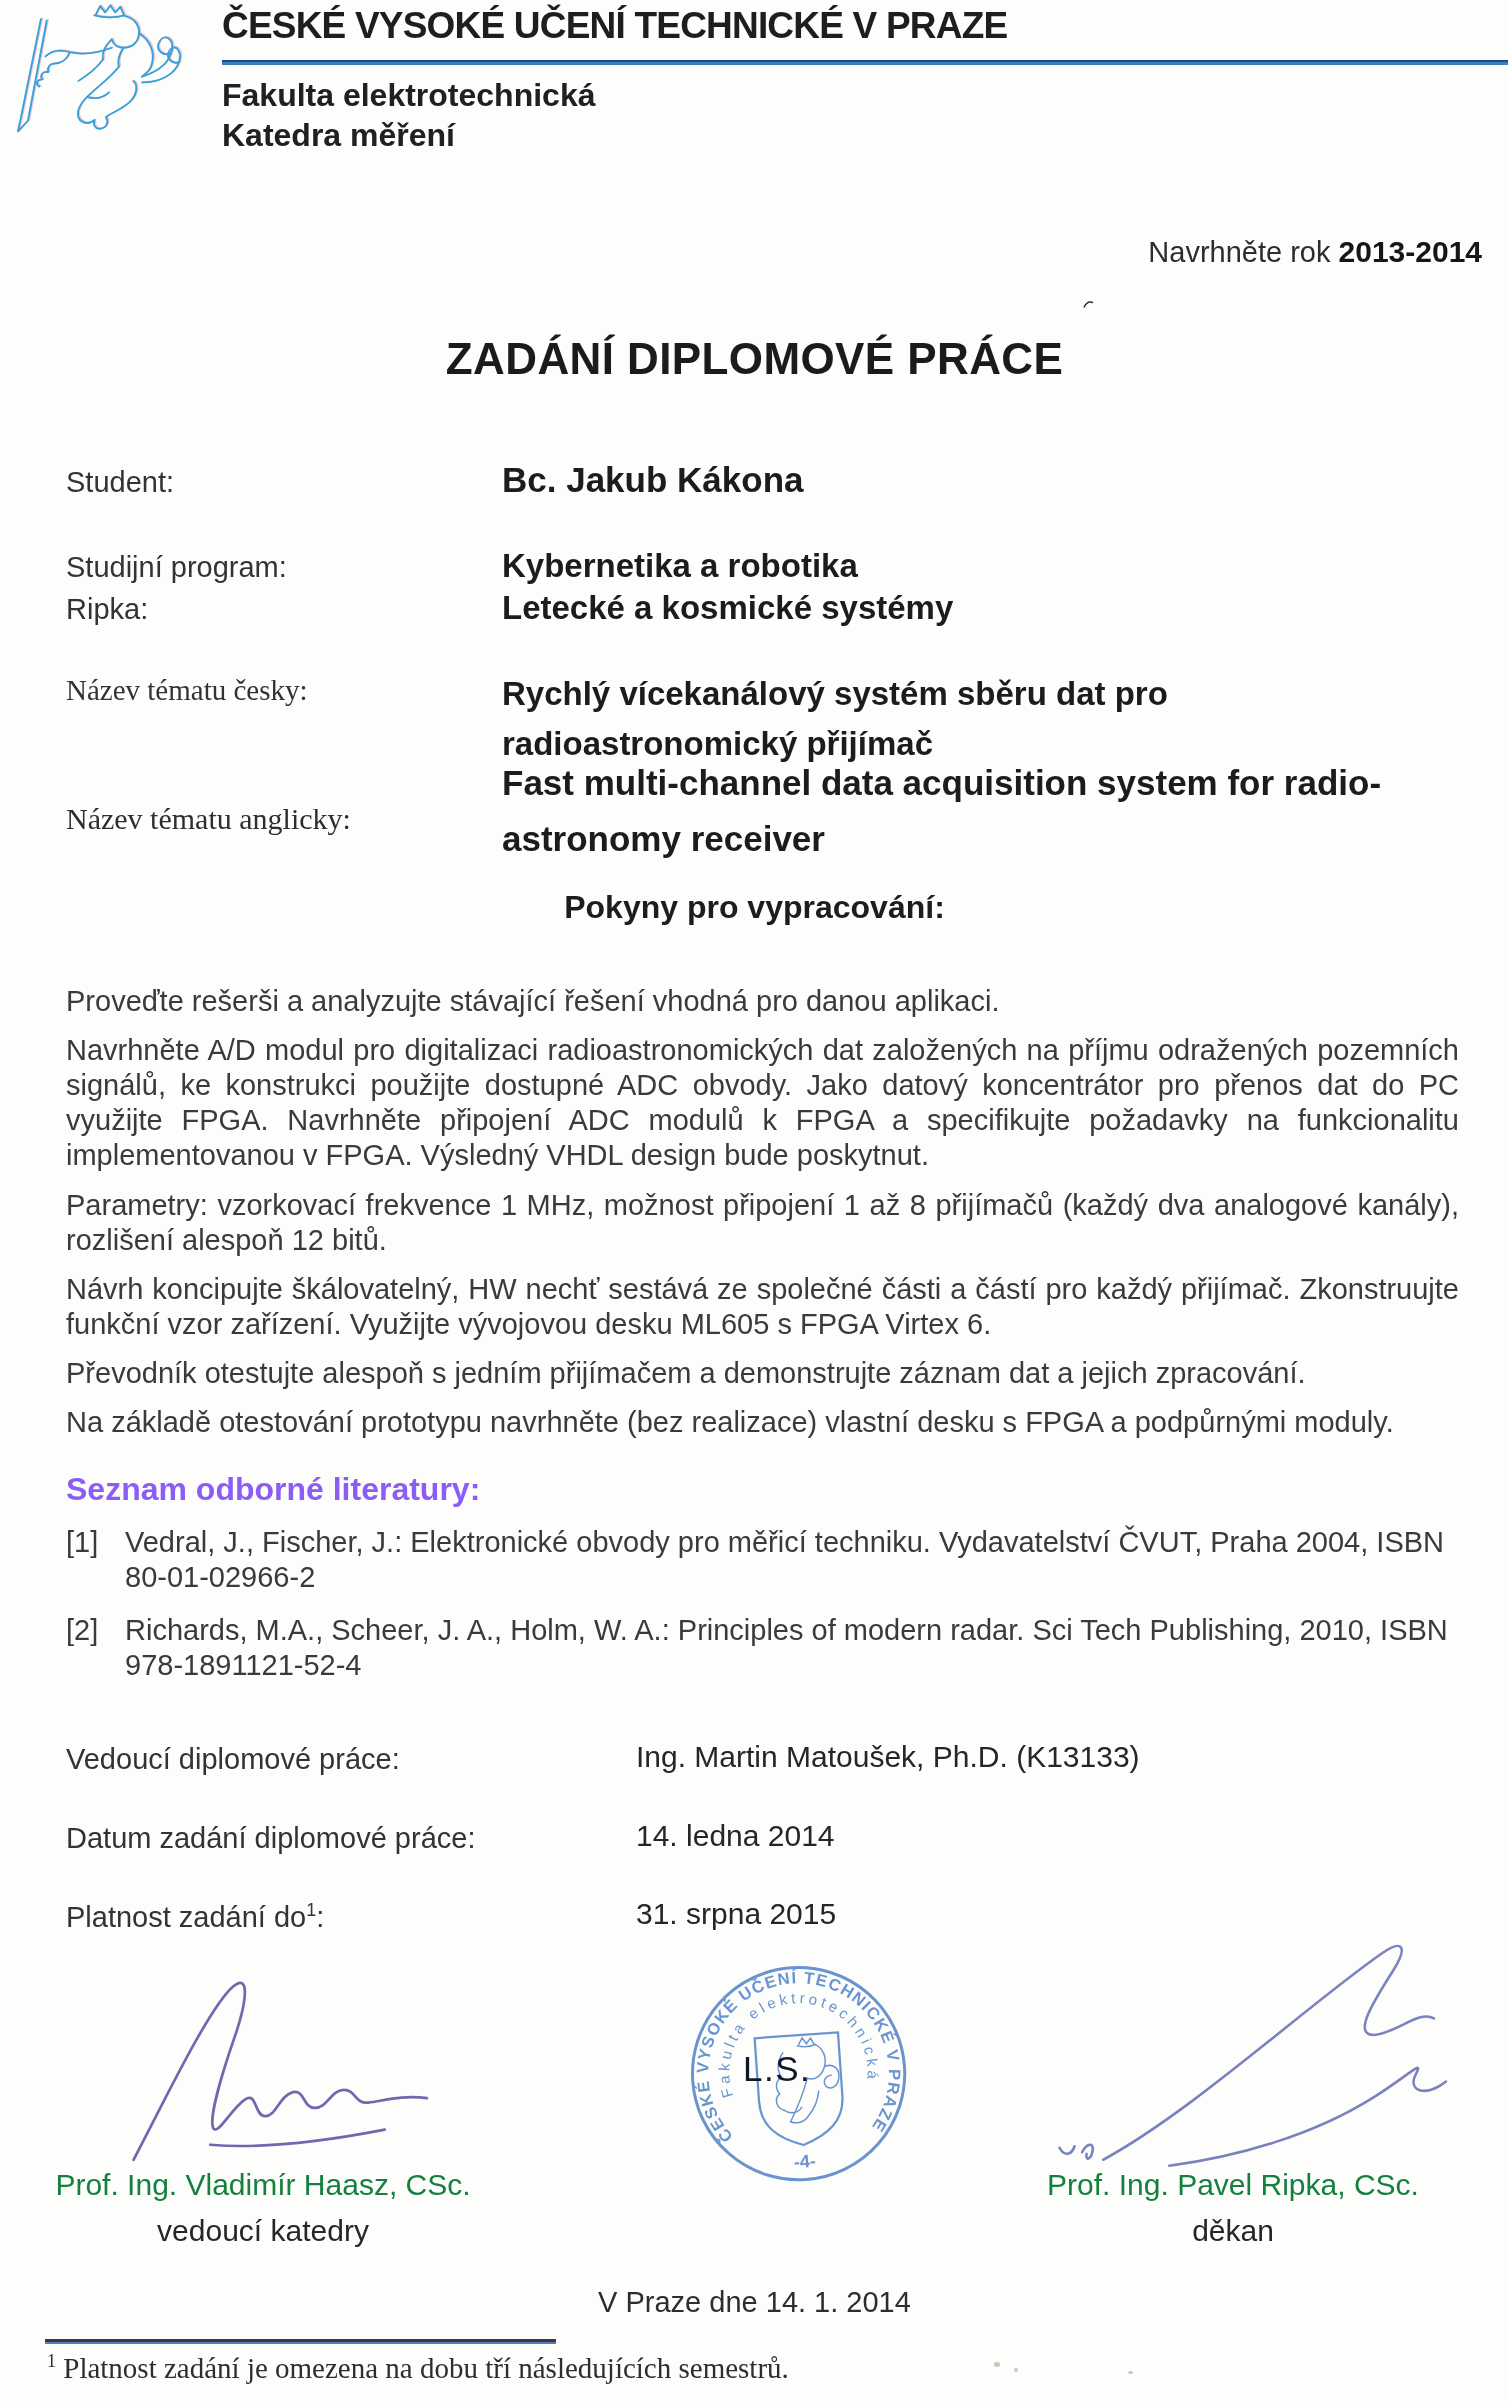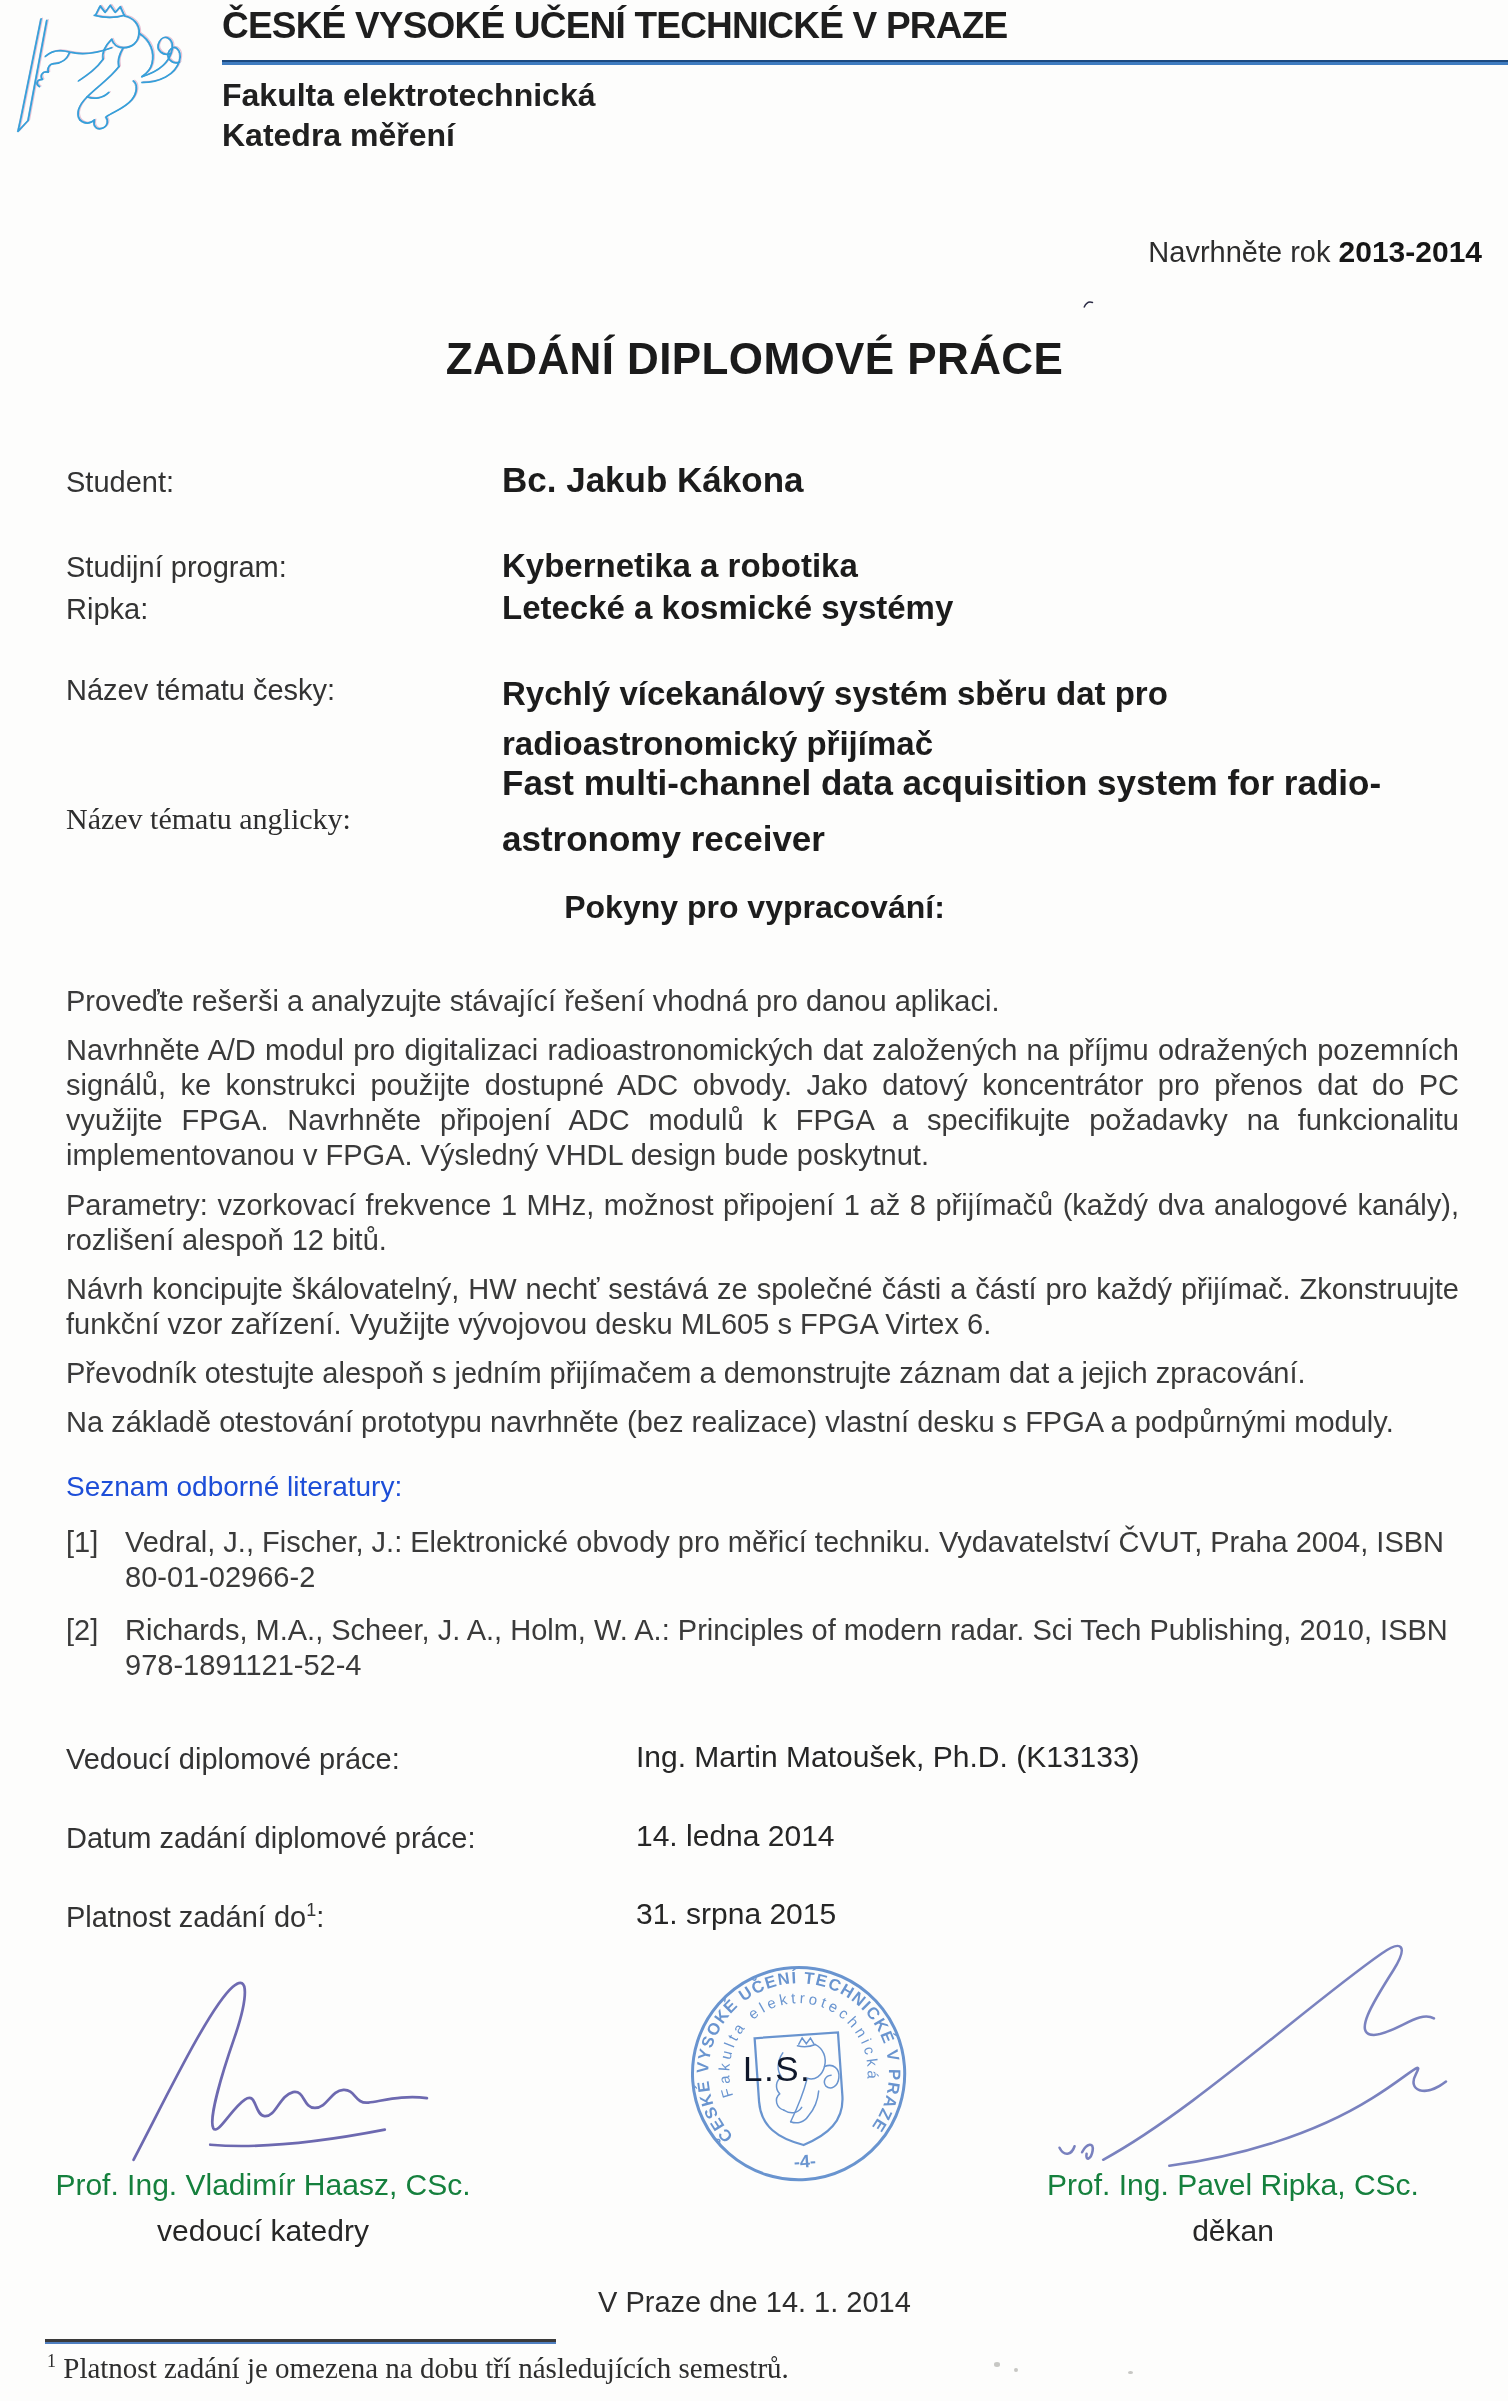--- a/index.html
+++ b/index.html
@@ -21,21 +21,21 @@
   .flabel-serif{left:66px;font-size:30px;font-family:"Liberation Serif",serif;color:#2e2e2e;}
   .fvalue{left:502px;font-weight:bold;color:#1c1c1c;}
   .v-student{top:460px;font-size:35px;}
   .v-program{top:547px;font-size:33px;}
   .v-obor{top:589px;font-size:33px;}
   .v-topic-cs{top:669px;font-size:33px;width:963px;line-height:50px;}
   .v-topic-en{top:755px;font-size:35px;width:963px;line-height:56px;}
   .pokyny-head{left:0;right:0;top:889px;text-align:center;font-size:32px;font-weight:bold;color:#1d1d1d;}
   .pokyny-body{left:66px;top:984px;width:1393px;font-size:29px;line-height:35px;color:#3a3a3a;}
   .pokyny-body p{margin:0 0 14.3px 0;text-align:justify;}
-  .lit-head{left:66px;top:1471px;font-size:28px;font-weight:normal;color:#1d4ed8;}
+  .lit-head{left:66px;top:1471px;font-size:32px;font-weight:bold;color:#8b5cf6;}
   .lit-list{left:66px;top:1525px;width:1400px;font-size:29px;line-height:35px;color:#3a3a3a;}
   .lit-item{display:flex;margin:0 0 18px 0;}
   .lit-ref{width:59px;flex:0 0 59px;}
   .lit-text{flex:1;}
   
   .ftr-label{left:66px;font-size:29px;color:#333;white-space:nowrap;}
   .ftr-label sup{font-size:18px;}
   .ftr-value{left:636px;font-size:30px;color:#262626;white-space:nowrap;}
   .r1l{top:1743px;} .r1v{top:1740px;}
   .r2l{top:1822px;} .r2v{top:1819px;}
@@ -96,21 +96,21 @@
 
   <div class="abs flabel" style="top:466px;">Student:</div>
   <div class="abs fvalue v-student">Bc. Jakub Kákona</div>
 
   <div class="abs flabel" style="top:551px;">Studijní program:</div>
   <div class="abs fvalue v-program">Kybernetika a robotika</div>
 
   <div class="abs flabel" style="top:593px;">Ripka:</div>
   <div class="abs fvalue v-obor">Letecké a kosmické systémy</div>
 
-  <div class="abs flabel" style="top:674px;">Název tématu česky:</div>
+  <div class="abs flabel" style="top:674px;font-family:Liberation Serif, serif;">Název tématu česky:</div>
   <div class="abs fvalue v-topic-cs">Rychlý vícekanálový systém sběru dat pro radioastronomický přijímač</div>
 
   <div class="abs flabel-serif" style="top:802px;">Název tématu anglicky:</div>
   <div class="abs fvalue v-topic-en">Fast multi-channel data acquisition system for radio-astronomy receiver</div>
 
   <div class="abs pokyny-head">Pokyny pro vypracování:</div>
   <div class="abs pokyny-body">
 
   <p>Proveďte rešerši a analyzujte stávající řešení vhodná pro danou aplikaci.</p>
       <p>Navrhněte A/D modul pro digitalizaci radioastronomických dat založených na příjmu odražených pozemních signálů, ke konstrukci použijte dostupné ADC obvody. Jako datový koncentrátor pro přenos dat do PC využijte FPGA. Navrhněte připojení ADC modulů k FPGA a specifikujte požadavky na funkcionalitu implementovanou v FPGA. Výsledný VHDL design bude poskytnut.</p>

